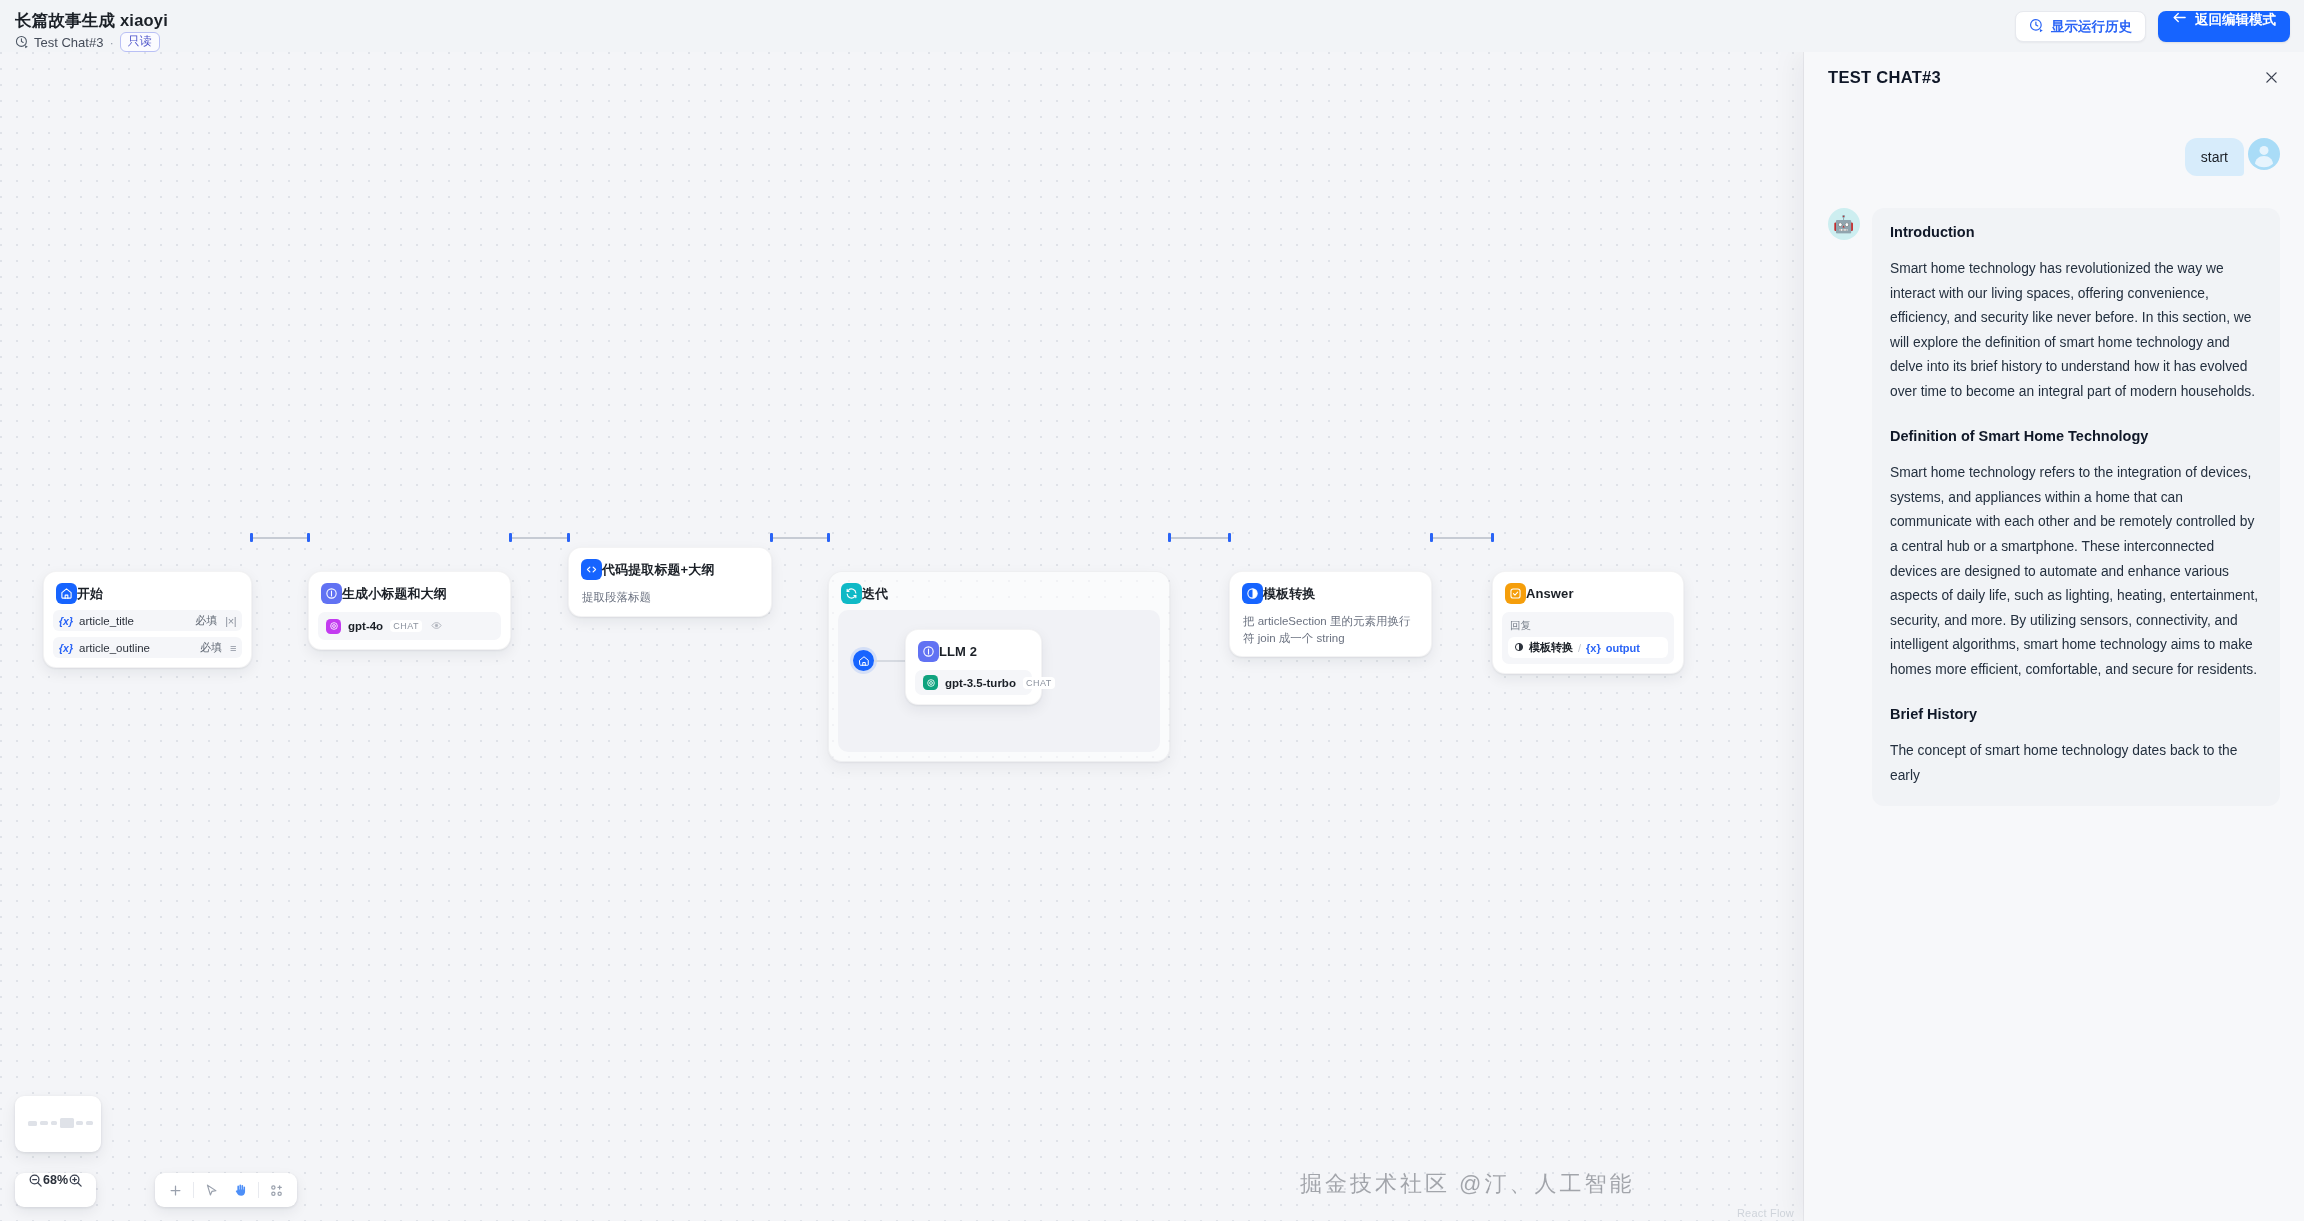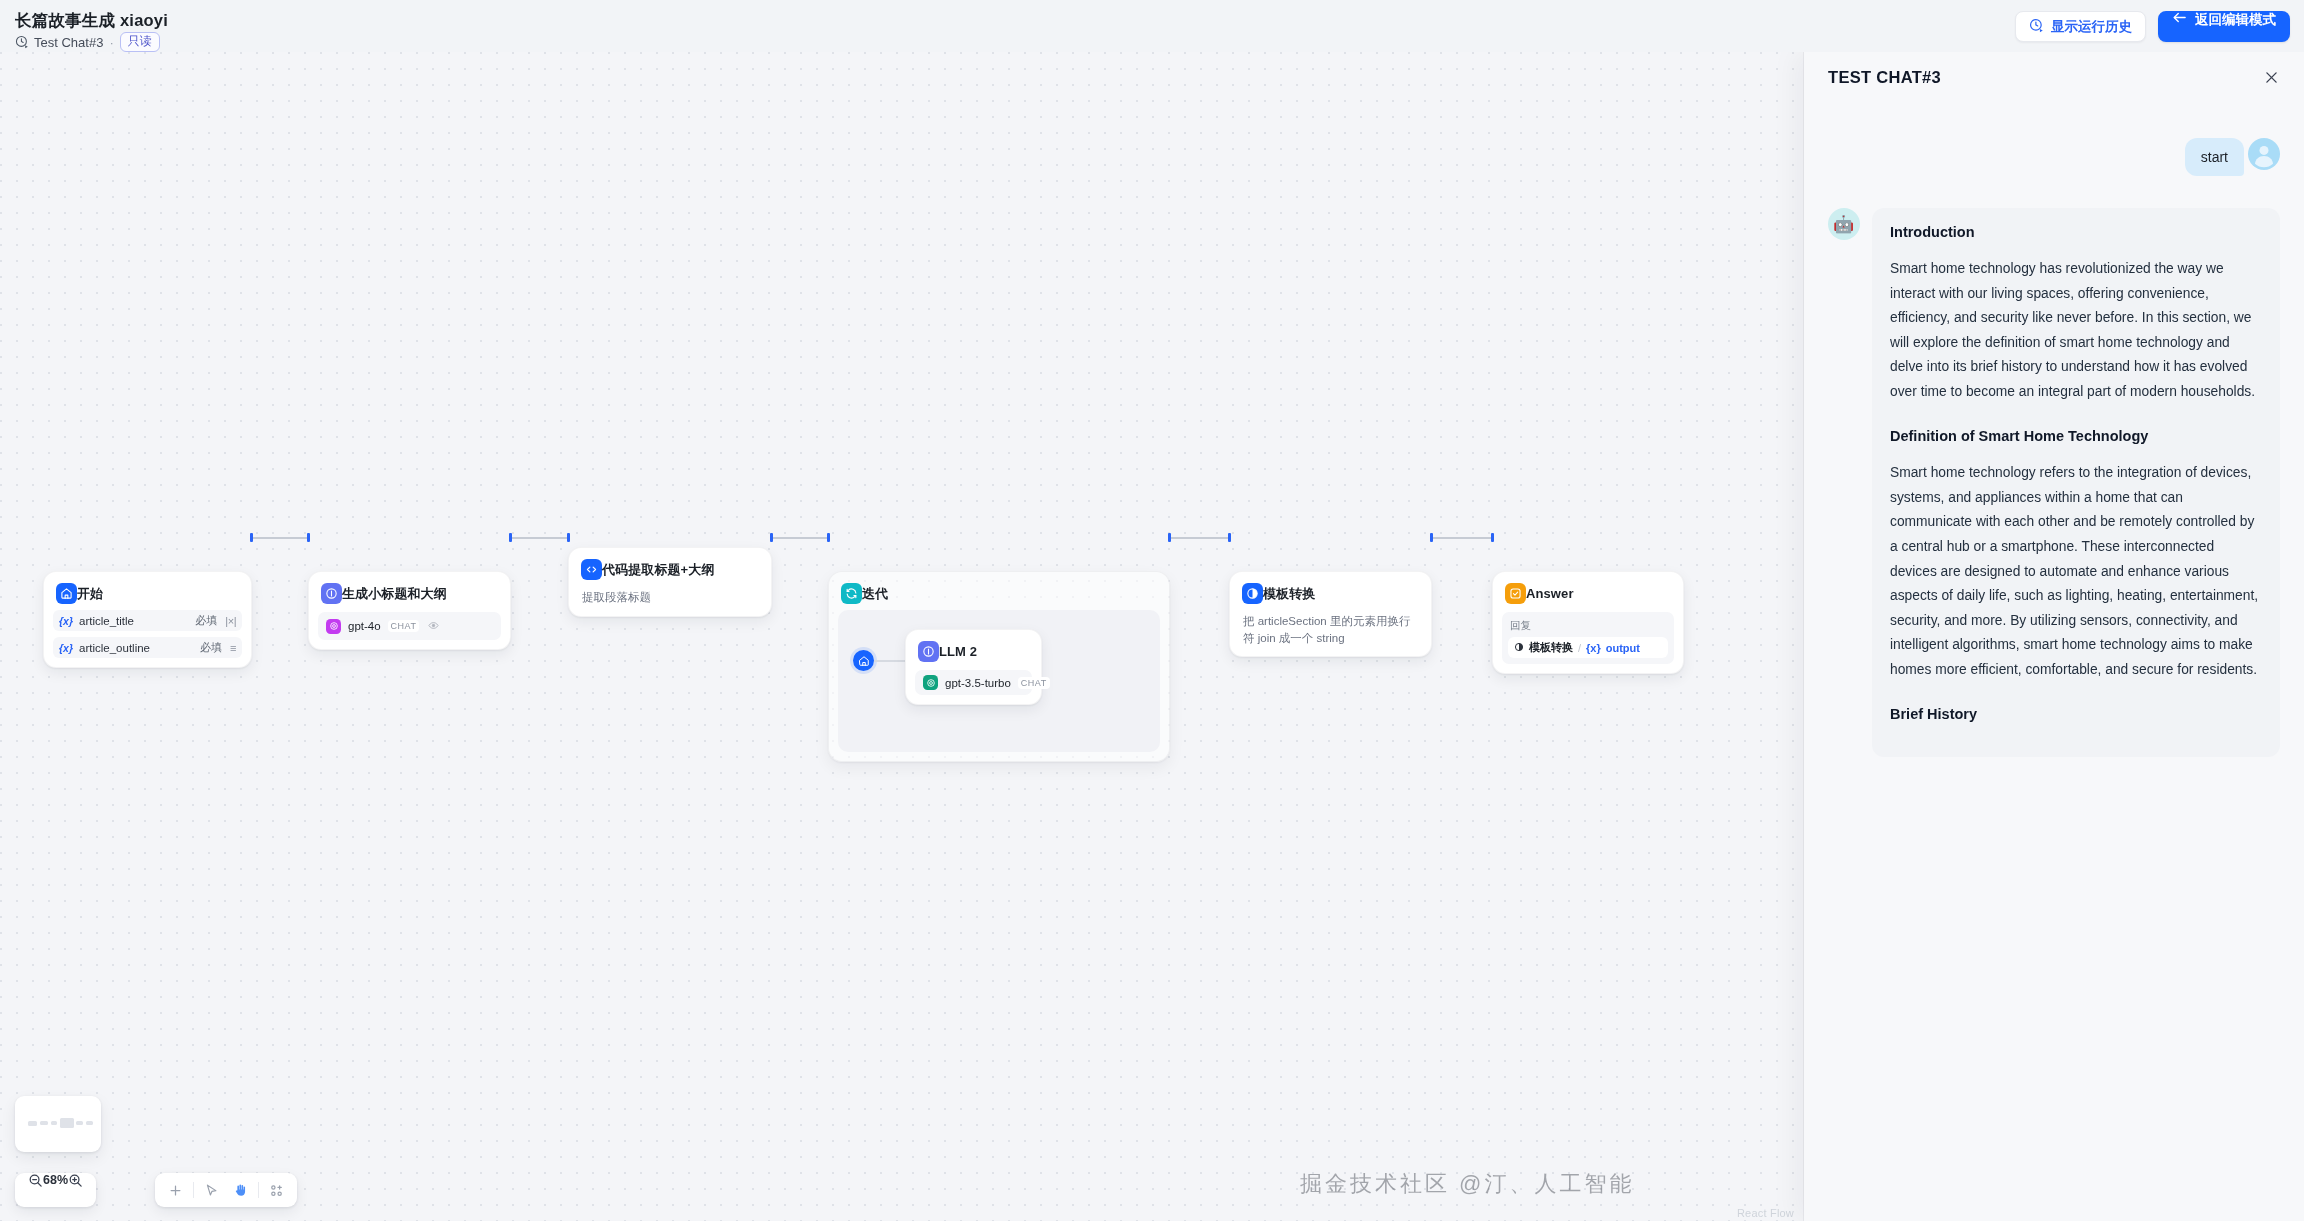--- a/index.html
+++ b/index.html
@@ -108,21 +108,21 @@
 
   .model-row {
     display: flex; align-items: center; gap: 7px;
     background: #f5f6f9; border-radius: 7px;
     padding: 5px 8px; margin-top: 8px;
   }
   .model-badge {
     width: 15px; height: 15px; border-radius: 4.5px;
     display: flex; align-items: center; justify-content: center; flex: 0 0 auto;
   }
-  .model-name { font-size: 11.5px; font-weight: 400; color: #1b2027; white-space: nowrap; }
+  .model-name { font-size: 11.5px; font-weight: 700; color: #1b2027; white-space: nowrap; }
   .chat-tag {
     font-size: 9px; color: #8b929e; letter-spacing: .5px;
     border-radius: 4px; padding: 1px 3px; background: #ffffff;
   }
   .eye-ic { margin-left: 2px; opacity: .5; }
 
   
   .iter-node {
     position: absolute;
     background: rgba(255,255,255,.55);
@@ -539,20 +539,21 @@
       </div>
 
       <div class="bot-row">
         <div class="bot-avatar">🤖</div>
         <div class="bot-bubble">
           <div class="md-h">Introduction</div>
           <div class="md-p">Smart home technology has revolutionized the way we interact with our living spaces, offering convenience, efficiency, and security like never before. In this section, we will explore the definition of smart home technology and delve into its brief history to understand how it has evolved over time to become an integral part of modern households.</div>
           <div class="md-h later">Definition of Smart Home Technology</div>
           <div class="md-p">Smart home technology refers to the integration of devices, systems, and appliances within a home that can communicate with each other and be remotely controlled by a central hub or a smartphone. These interconnected devices are designed to automate and enhance various aspects of daily life, such as lighting, heating, entertainment, security, and more. By utilizing sensors, connectivity, and intelligent algorithms, smart home technology aims to make homes more efficient, comfortable, and secure for residents.</div>
           <div class="md-h later">Brief History</div>
+          <div class="md-p">The concept of smart home technology dates back to the early</div>
         </div>
       </div>
 
     </div>
   </div>
 
   <div class="watermark">掘金技术社区 @汀、人工智能</div>
 
 </div>
 

